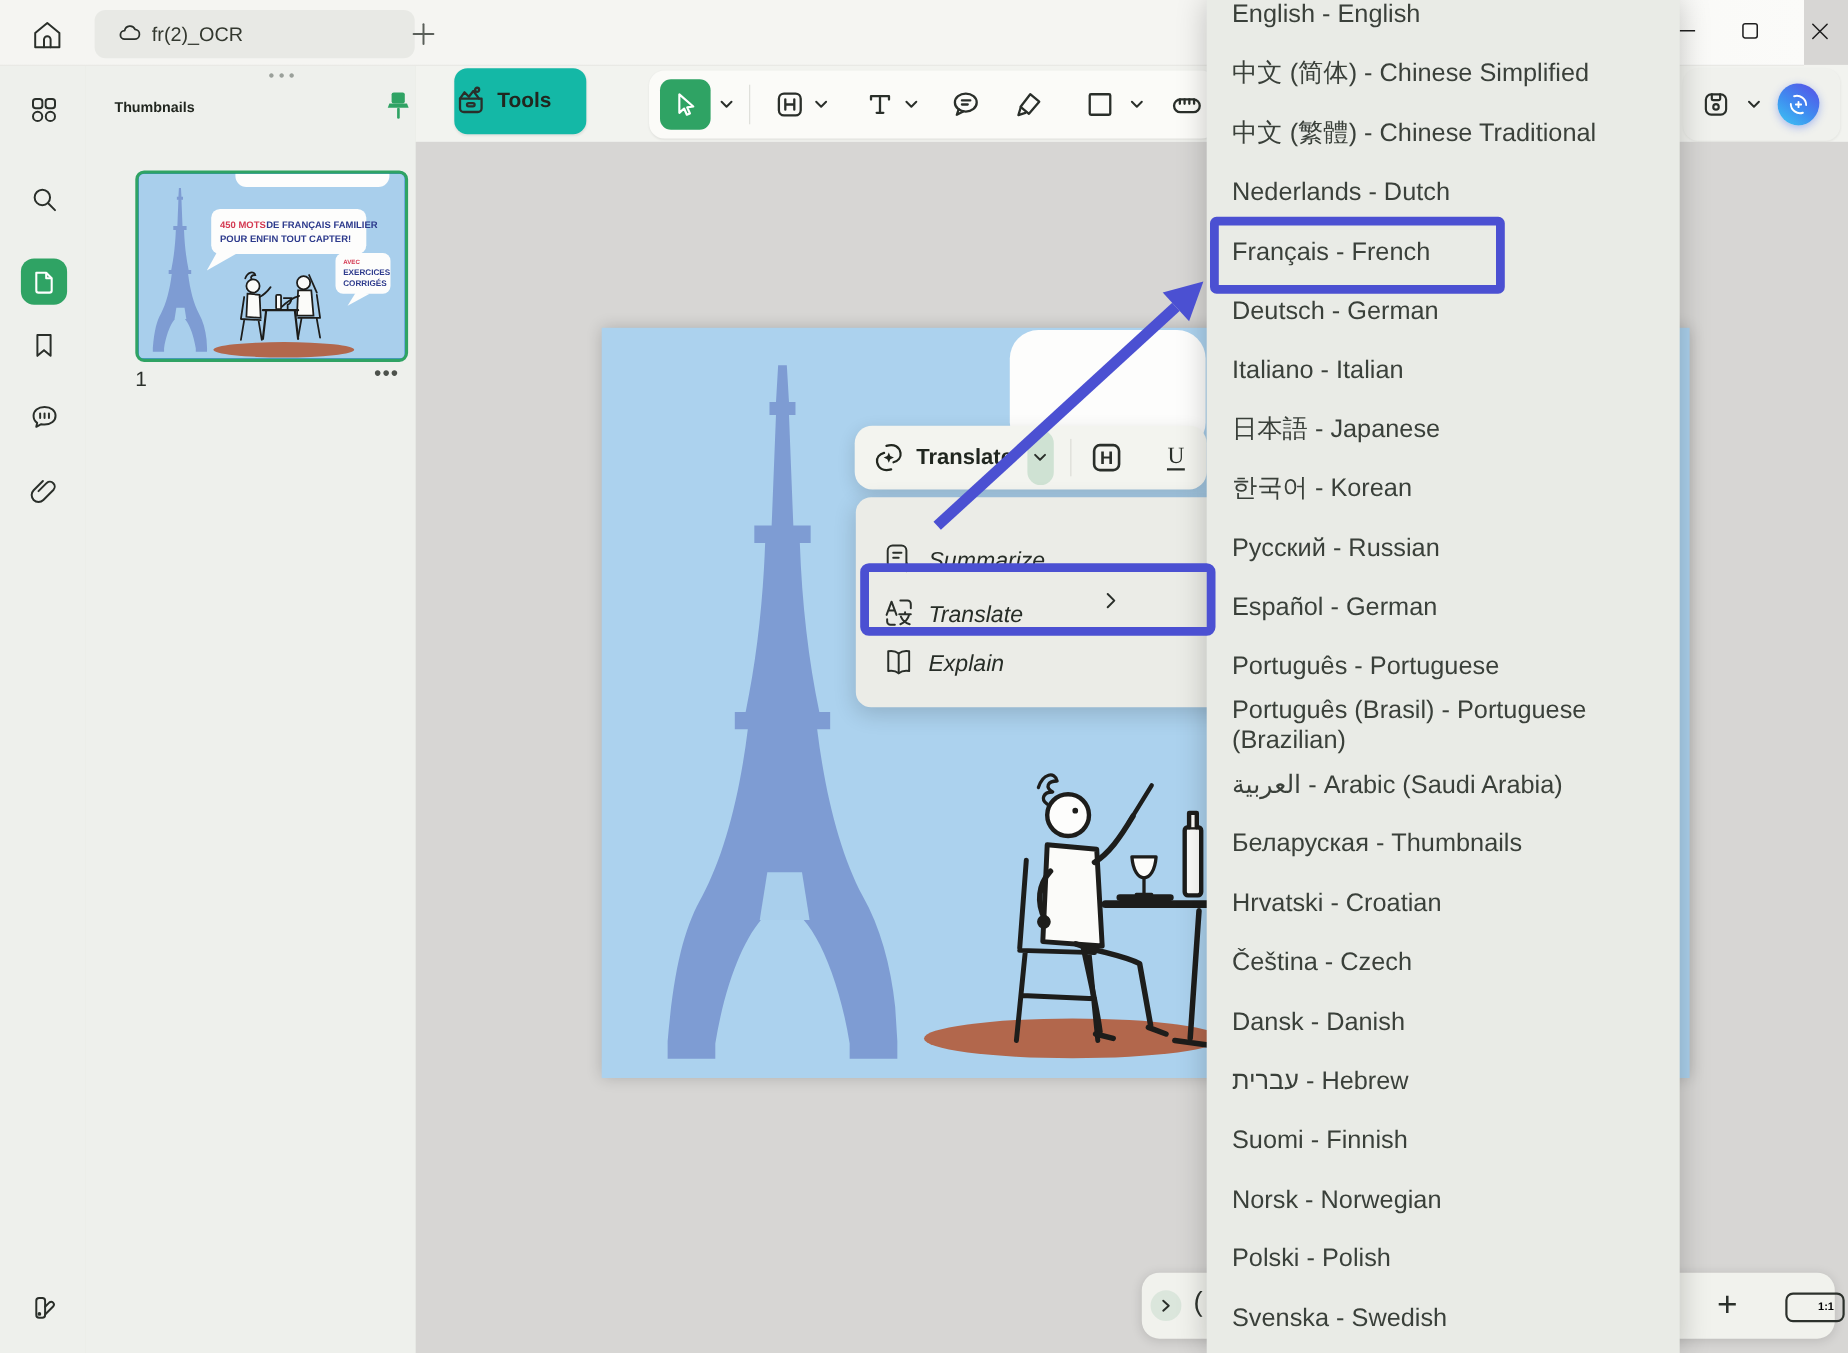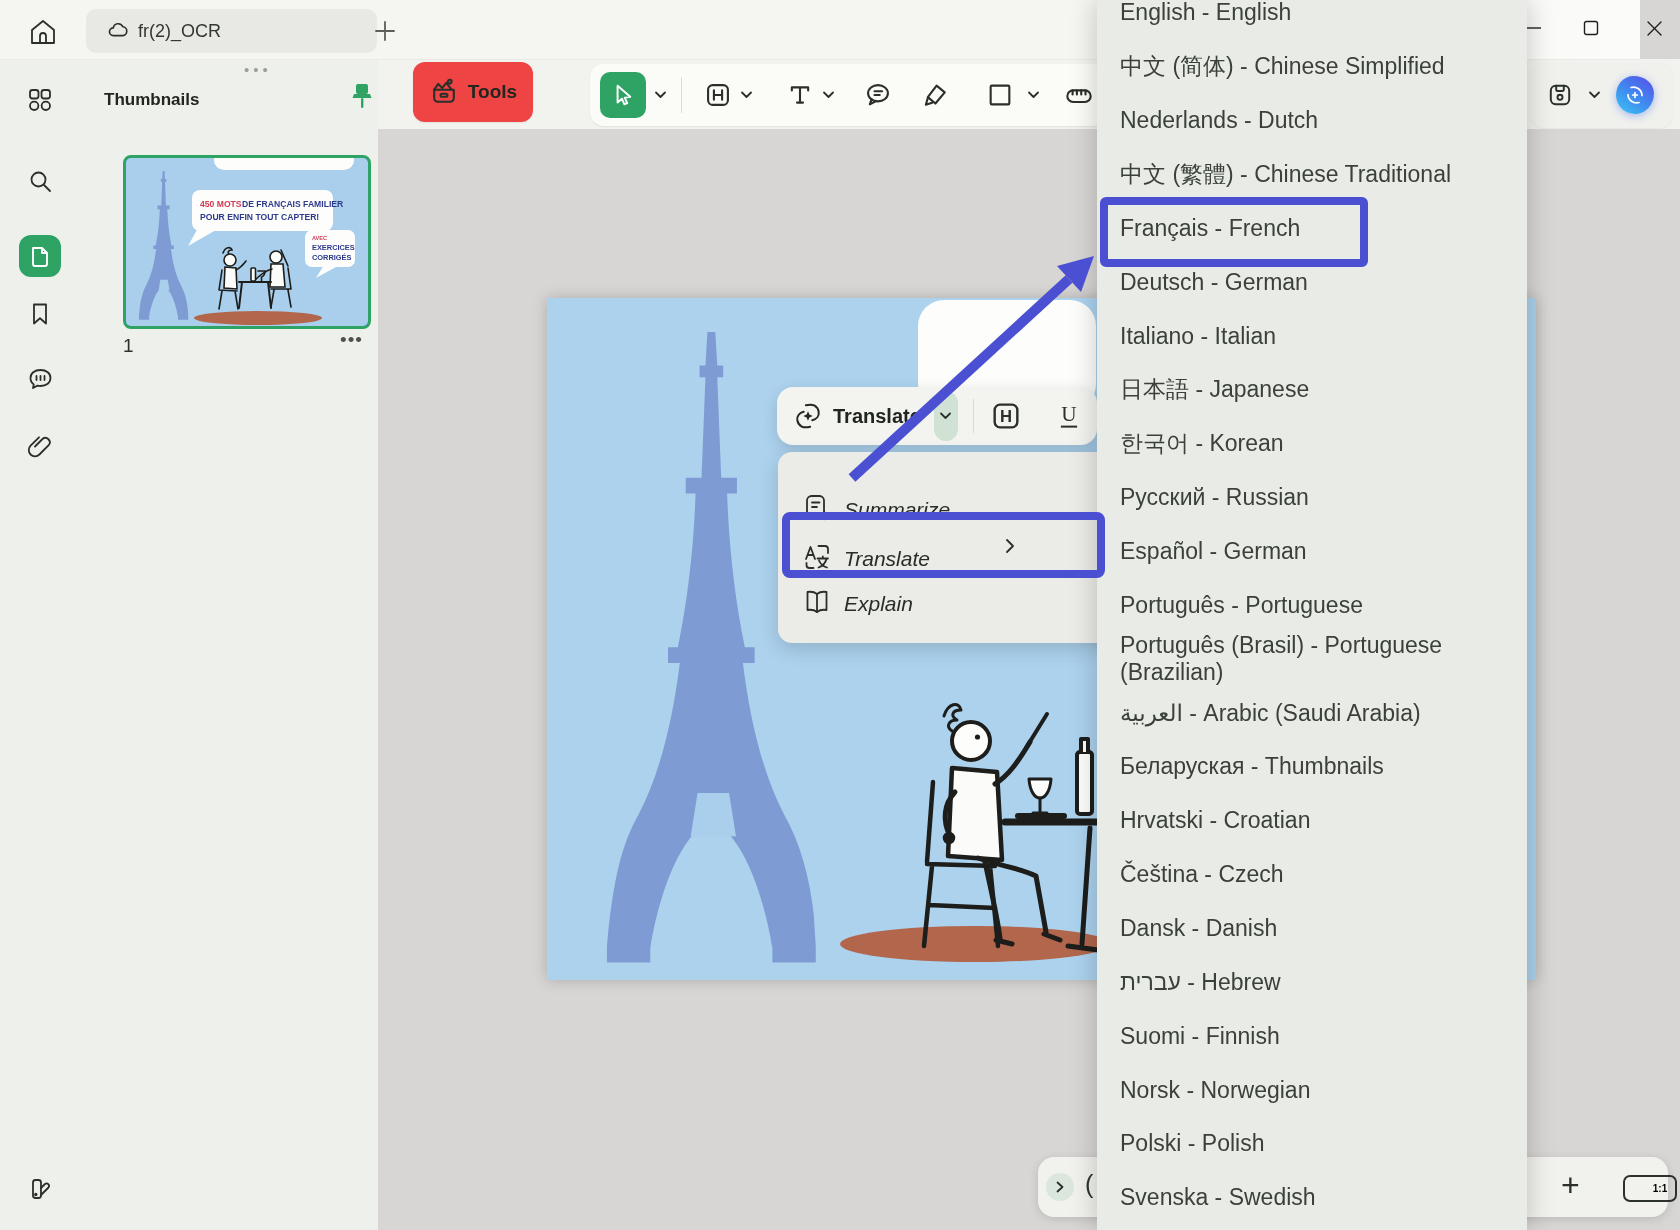--- a/index.html
+++ b/index.html
@@ -25,32 +25,32 @@
     border-right:1px solid #e3e4e0;}
   .rail-ic{position:absolute;left:27px;width:26px;height:26px;}
   .rail-active{position:absolute;left:19px;top:176px;width:42px;height:42px;background:#2fa364;
     border-radius:12px;display:flex;align-items:center;justify-content:center;}
 
   
   .thumbs{position:absolute;left:78px;top:59px;width:300px;height:1171px;background:#eef0ec;
     border-right:1px solid #dddedb;}
   .drag-dots{position:absolute;left:150px;top:2px;width:60px;text-align:center;
     color:#9aa09a;font-size:15px;letter-spacing:4px;}
-  .thumbs-title{position:absolute;left:26px;top:31px;font-size:17px;font-weight:bold;color:#21261f;}
+  .thumbs-title{position:absolute;left:26px;top:31px;font-size:13px;font-weight:bold;color:#21261f;}
   .pin{position:absolute;left:272px;top:24px;width:24px;height:28px;}
   .thumb-card{position:absolute;left:45px;top:96px;width:242px;height:168px;background:#3b82f6;
     border:3px solid #2fa364;border-radius:8px;overflow:hidden;cursor:pointer;}
   .thumb-num{position:absolute;left:45px;top:276px;font-size:19px;color:#2b302b;}
   .thumb-more{position:absolute;left:262px;top:270px;font-size:19px;color:#4d524c;letter-spacing:1px;cursor:pointer;}
 
   
   .strip{position:absolute;left:378px;top:59px;width:1302px;height:70px;background:#f2f3ef;}
-  .tools-btn{position:absolute;left:35px;top:3px;width:120px;height:60px;background:#ef4444;
+  .tools-btn{position:absolute;left:35px;top:3px;width:120px;height:60px;background:#14b8a6;
     border-radius:12px;box-shadow:0 1px 2px rgba(0,0,0,.07);display:flex;align-items:center;
-    justify-content:center;gap:9px;cursor:pointer;}
+    gap:9px;cursor:pointer;}
   .tools-label{font-size:19px;font-weight:bold;color:#21261f;}
   .tools-box{position:absolute;left:212px;top:5px;width:516px;height:62px;background:#fbfbf8;
     border-radius:14px;box-shadow:0 1px 2px rgba(0,0,0,.07);}
   .select-btn{position:absolute;left:10px;top:8px;width:46px;height:46px;background:#2fa364;
     border-radius:10px;display:flex;align-items:center;justify-content:center;cursor:pointer;}
   .tb-chev{position:absolute;top:26px;width:13px;height:10px;cursor:pointer;}
   .tb-div{position:absolute;top:13px;width:1px;height:36px;background:#dcddd8;}
   .tb-ic{position:absolute;top:17px;width:28px;height:28px;cursor:pointer;}
   .save-box{position:absolute;left:1152px;top:3px;width:143px;height:66px;background:#f0f1ed;
     border-radius:14px;box-shadow:0 1px 2px rgba(0,0,0,.05);}
@@ -504,23 +504,23 @@
     <div class="ratio-btn">1:1</div>
   </div>
 
   <div class="lang-panel">
     <div class="lang-list">
 
         <div class="lang-row">English - English</div>
 
         <div class="lang-row">中文 (简体) - Chinese Simplified</div>
 
+        <div class="lang-row">中文 (繁體) - Chinese Traditional</div>
+
         <div class="lang-row">Nederlands - Dutch</div>
-
-        <div class="lang-row">中文 (繁體) - Chinese Traditional</div>
 
         <div class="lang-row">Français - French</div>
 
         <div class="lang-row">Deutsch - German</div>
 
         <div class="lang-row">Italiano - Italian</div>
 
         <div class="lang-row">日本語 - Japanese</div>
 
         <div class="lang-row">한국어 - Korean</div>

